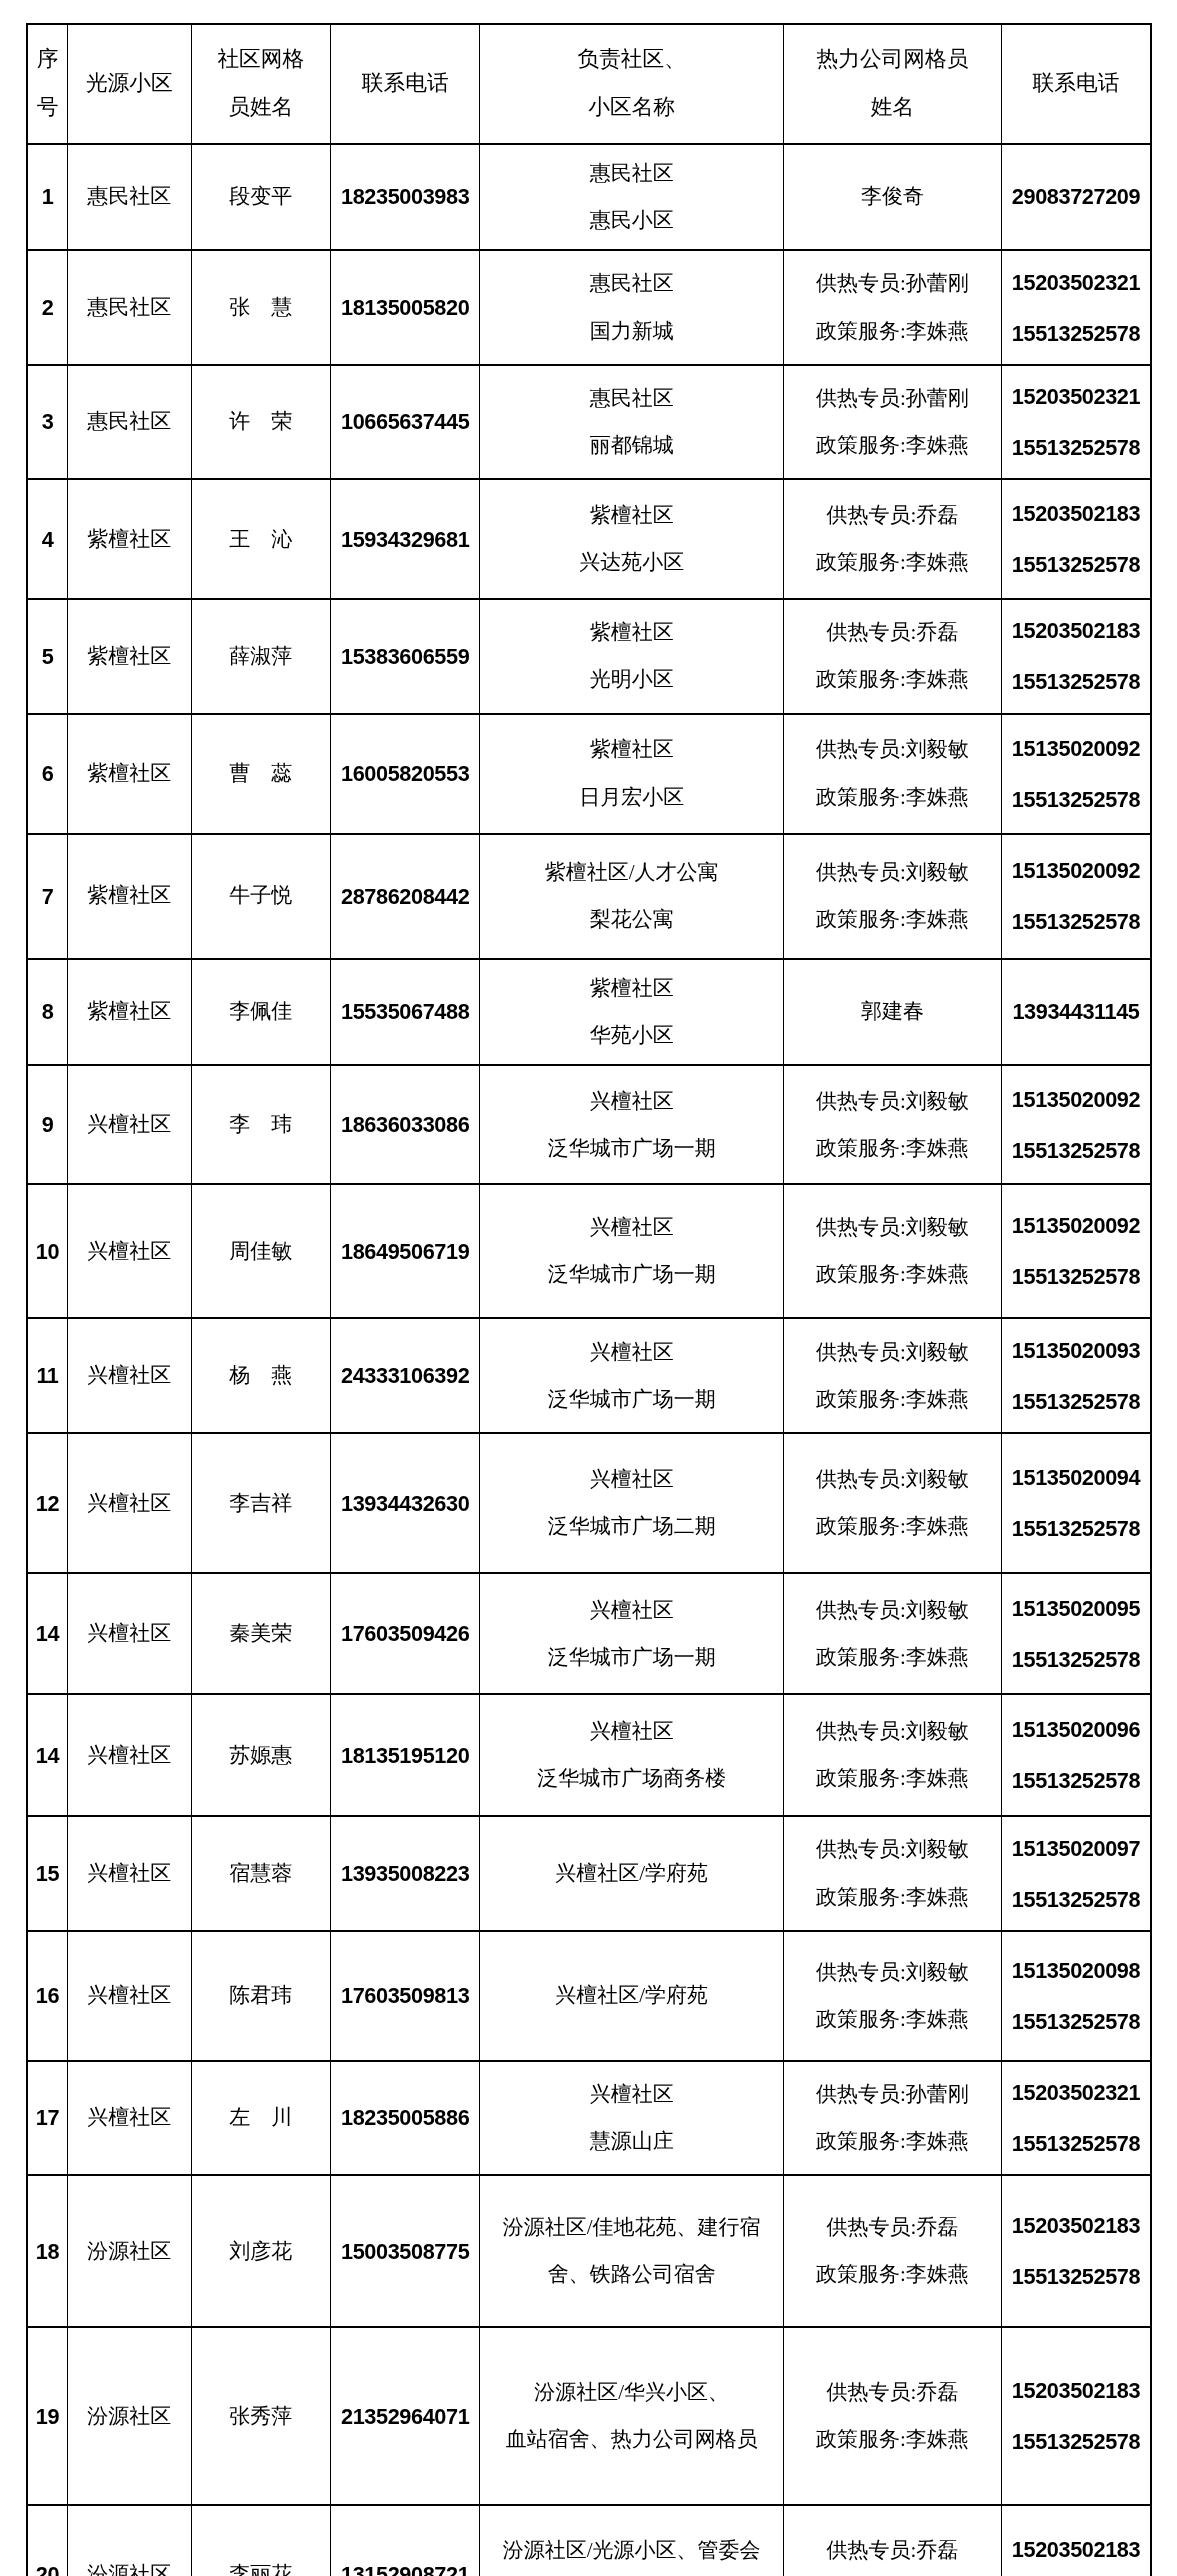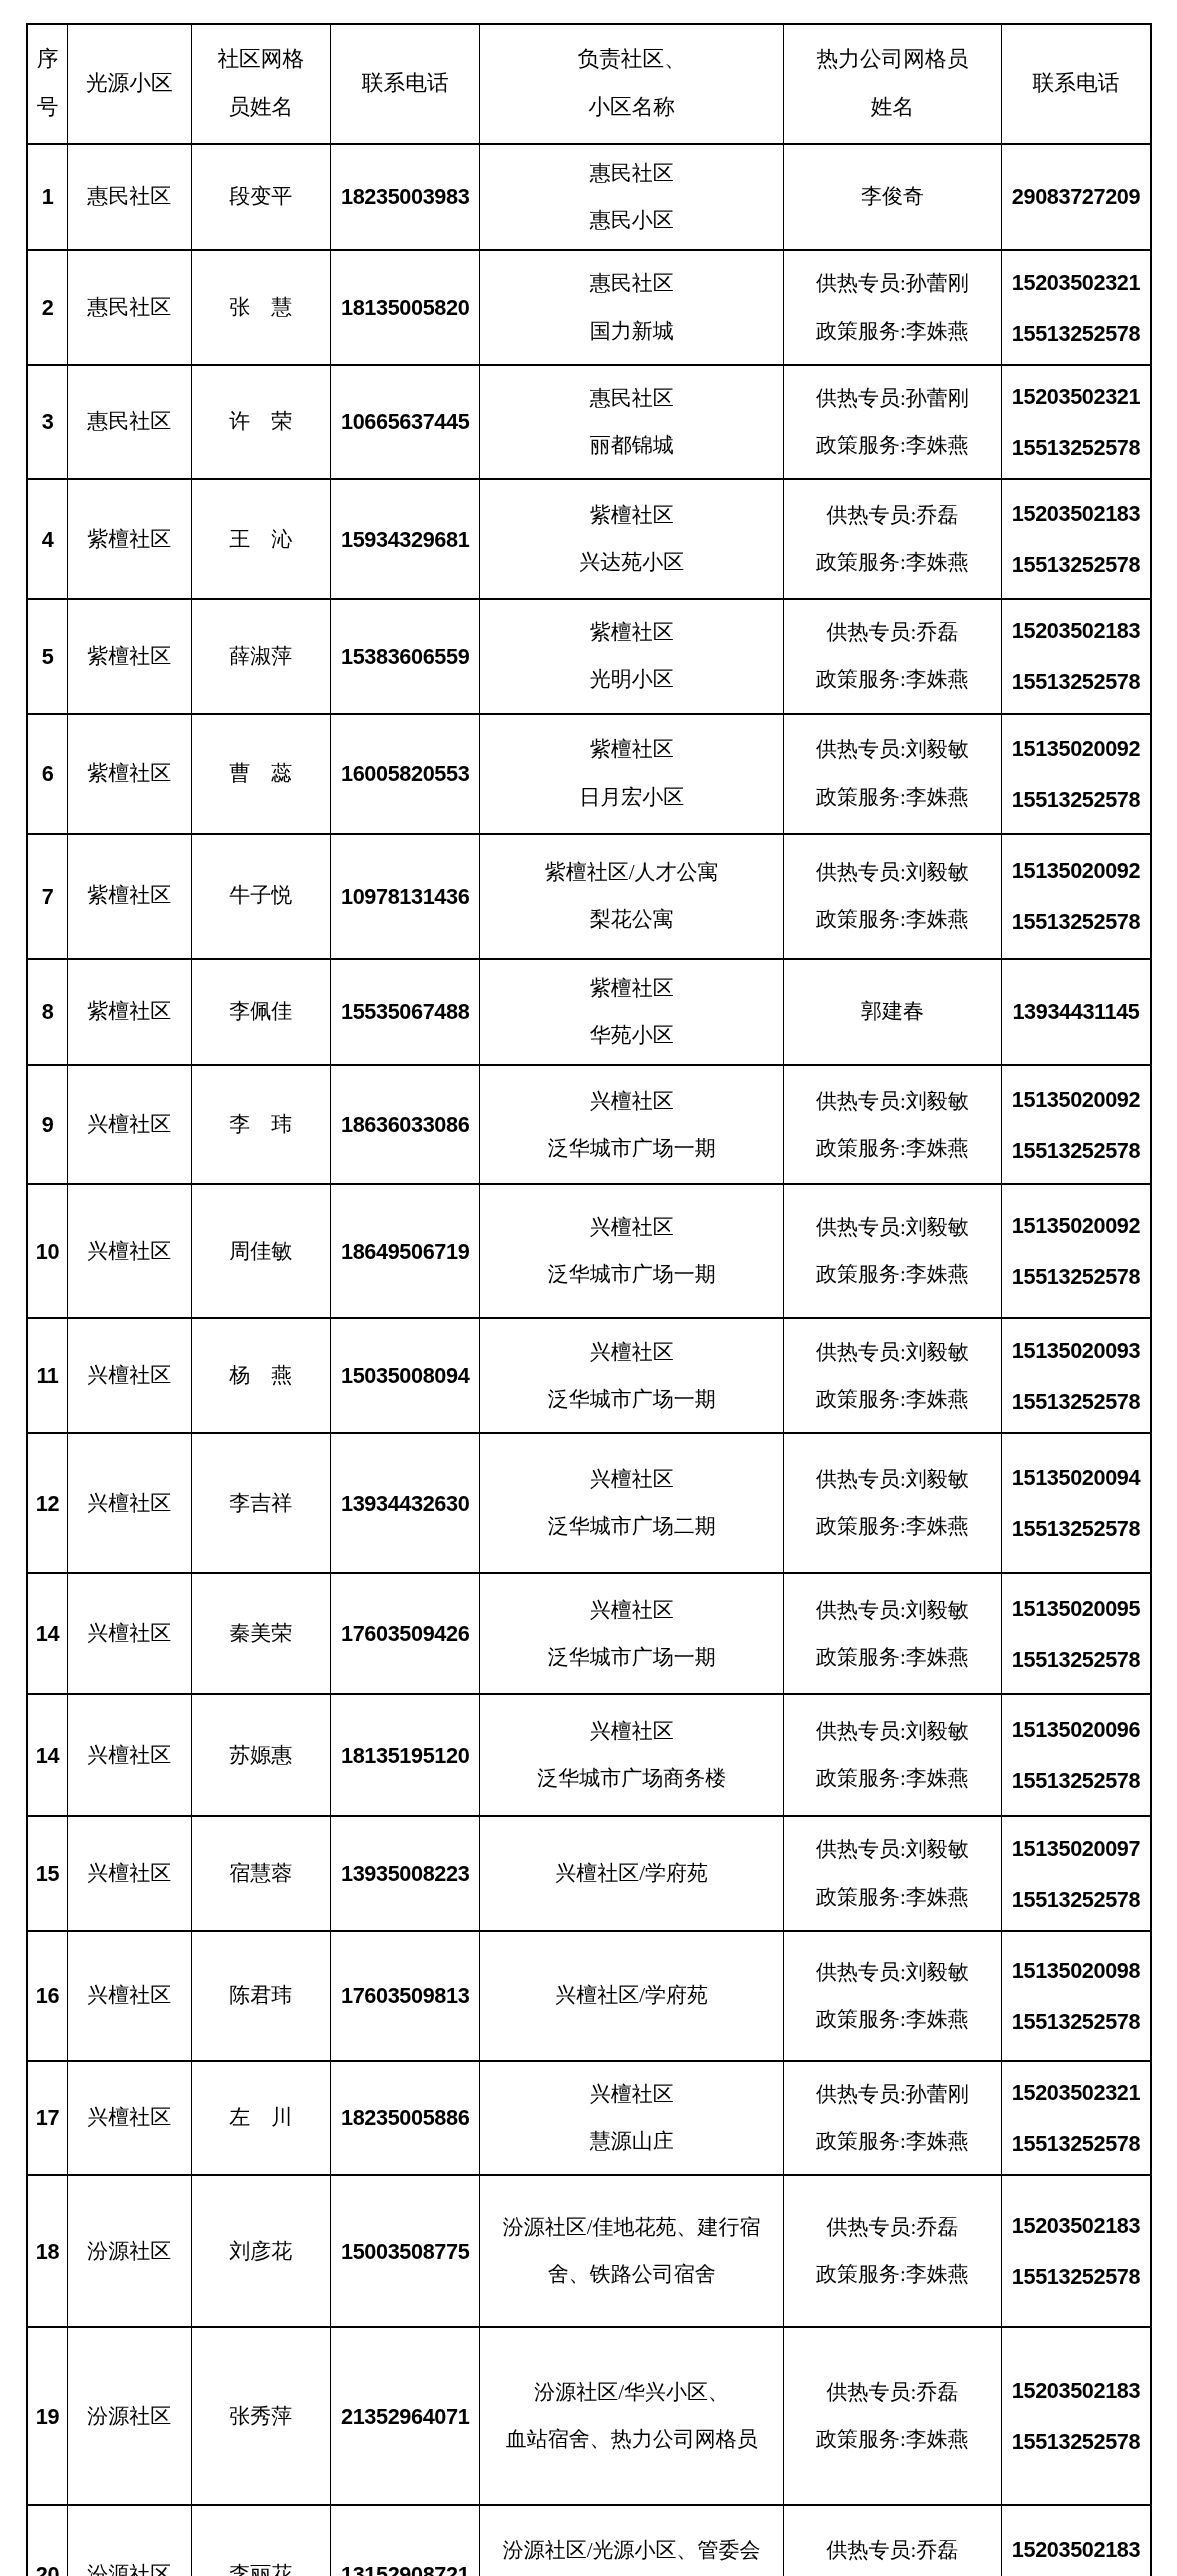--- a/index.html
+++ b/index.html
@@ -164,21 +164,21 @@
 日月宏小区</td>
     <td>供热专员:刘毅敏
 政策服务:李姝燕</td>
     <td class="num">15135020092
 15513252578</td>
   </tr>
       <tr>
     <td class="num">7</td>
     <td>紫檀社区</td>
     <td>牛子悦</td>
-    <td class="num">10978131436</td>
+    <td class="num">28786208442</td>
     <td>紫檀社区/人才公寓
 梨花公寓</td>
     <td>供热专员:刘毅敏
 政策服务:李姝燕</td>
     <td class="num">15135020092
 15513252578</td>
   </tr>
       <tr>
     <td class="num">8</td>
     <td>紫檀社区</td>
@@ -210,21 +210,21 @@
 泛华城市广场一期</td>
     <td>供热专员:刘毅敏
 政策服务:李姝燕</td>
     <td class="num">15135020092
 15513252578</td>
   </tr>
       <tr>
     <td class="num">11</td>
     <td>兴檀社区</td>
     <td>杨　燕</td>
-    <td class="num">15035008094</td>
+    <td class="num">24333106392</td>
     <td>兴檀社区
 泛华城市广场一期</td>
     <td>供热专员:刘毅敏
 政策服务:李姝燕</td>
     <td class="num">15135020093
 15513252578</td>
   </tr>
       <tr>
     <td class="num">12</td>
     <td>兴檀社区</td>

